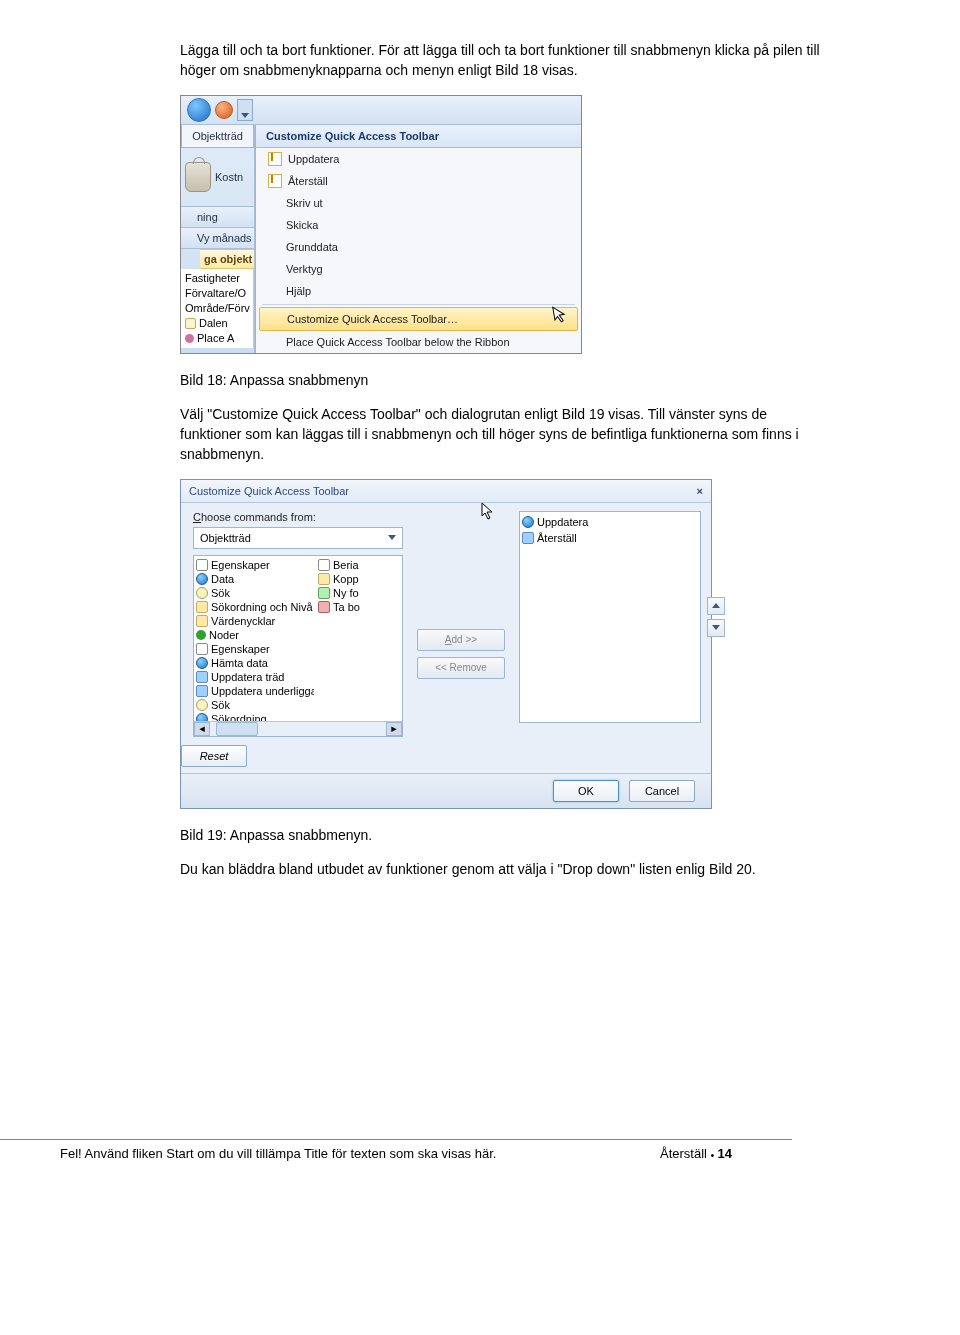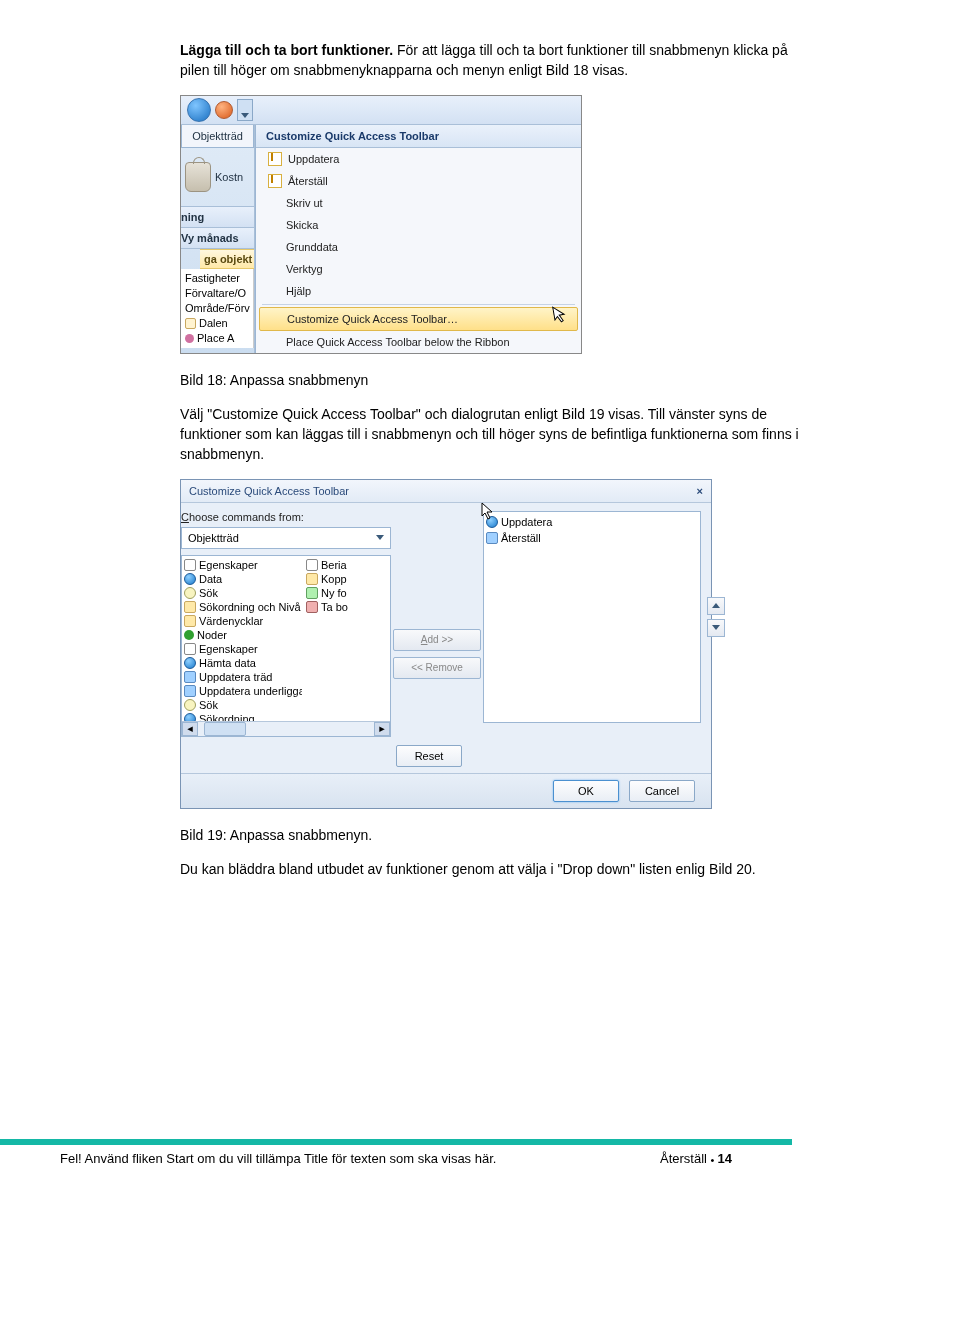--- a/index.html
+++ b/index.html
@@ -12,21 +12,21 @@
     background: #fff;
   }
   .page {
     padding: 40px 140px 0 180px;
     box-sizing: border-box;
   }
   .para {
     line-height: 1.45;
     margin: 0 0 14px 0;
   }
-  .bold-run { font-weight: bold; }
+  .bold-run { font-weight: normal; }
 
   
   .shot1 {
     width: 400px;
     border: 1px solid #888;
     background: #dbe6f4;
     font-family: Tahoma, Arial, sans-serif;
     font-size: 11px;
     position: relative;
     margin-bottom: 16px;
@@ -93,25 +93,24 @@
     border: 1px solid #9c9482;
     border-radius: 4px 4px 6px 6px;
     position: relative;
   }
   .bag-icon::before {
     content:""; position:absolute; top:-6px; left:7px;
     width:10px; height:6px; border:1px solid #9c9482; border-bottom:none;
     border-radius: 6px 6px 0 0;
   }
   .ningtab, .vymtab {
-    height: 20px; display:flex; align-items:center; padding-left:0;
+    height: 20px; display:flex; align-items:center; padding-left:16px;
     background: linear-gradient(#e8f0fb,#d3e1f3);
     border-bottom: 1px solid #a9bfd8;
     color:#234;
-    font-weight:bold;
   }
   .ga-objekt {
     height: 18px; background: linear-gradient(#fff8df,#ffe9a8);
     border-top:1px solid #e6c86a; border-bottom:1px solid #e6c86a;
     display:flex; align-items:center; padding-left:4px;
     font-weight:bold; color:#5a4a10;margin-left:19px;
   }
   .tree-list {
     background:#fff; border-right:1px solid #ccc;
     padding: 2px 0 2px 4px;
@@ -172,21 +171,21 @@
     height: 22px;
     background: linear-gradient(#f2f6fc,#e2ebf6);
     border-bottom: 1px solid #b5c7dc;
     display:flex; align-items:center; padding: 0 8px;
     color:#2a4a7a;
   }
   .shot2 .head .x {
     margin-left:auto; color:#2a4a7a; font-weight:bold;
   }
   .shot2 .body {
-    display:flex; padding: 8px 10px 8px 0; 
+    display:flex; padding: 8px 10px 8px 12px; gap: 12px;
   }
   .leftcol { width: 210px; }
   .lbl { margin-bottom: 4px; color:#222; }
   .lbl .ul { text-decoration: underline; }
   .combo {
     height: 20px; background:#fff; border:1px solid #9cb6d3;
     display:flex; align-items:center; padding:0 6px; justify-content:space-between;
     margin-bottom: 6px;
   }
   .combo .cd { width:0;height:0;border-left:4px solid transparent;border-right:4px solid transparent;border-top:5px solid #3a5a7a; }
@@ -234,42 +233,42 @@
     position:absolute; right:-24px; top:86px;
     width:18px; display:flex; flex-direction:column; gap:4px;
   }
   .vsb {
     height:16px; background:linear-gradient(#f8f9fb,#e4e9f1);
     border:1px solid #9cb6d3; display:flex;align-items:center;justify-content:center;
   }
   .tri-up {
     width:0;height:0;border-left:4px solid transparent;border-right:4px solid transparent;border-bottom:5px solid #3a5a7a;
   }
-  .resetrow { text-align:center; padding: 0 34px 6px 0; }
+  .resetrow { text-align:left; padding: 0 34px 6px 0; font-style: italic; }
   .okrow {
     background: linear-gradient(#e8eff8,#d8e3f0);
     border-top:1px solid #b5c7dc;
     height:34px; display:flex; align-items:center; justify-content:flex-end;
     gap:10px; padding-right:16px;
   }
   .okbtn {
     width:64px; height:20px;
     background:linear-gradient(#fdfdfe,#e9eef5);
     border:1px solid #8aa8c8; border-radius:2px;
     display:flex;align-items:center;justify-content:center;
   }
   .okbtn.primary { border:1px solid #4a90d0; box-shadow:0 0 2px #6ab0f0; }
 
   .cursor2 { position:absolute; left:300px; top:22px; width:14px; height:18px; }
 
   
   .footer {
     position: relative;
     margin-top: 260px;
-    border-top: 6px solid #14b8a6;
+    border-top: 1px solid #14b8a6;
     padding: 6px 60px 30px 60px;
     font-size: 13px;
     display:flex; justify-content:space-between;
     width: 792px;
     box-sizing: border-box;
   }
   .footer .right .dot { font-size: 11px; vertical-align: middle; }
   .footer .right .pg { font-weight: bold; margin-top: 22px; }
 </style>
 </head>

